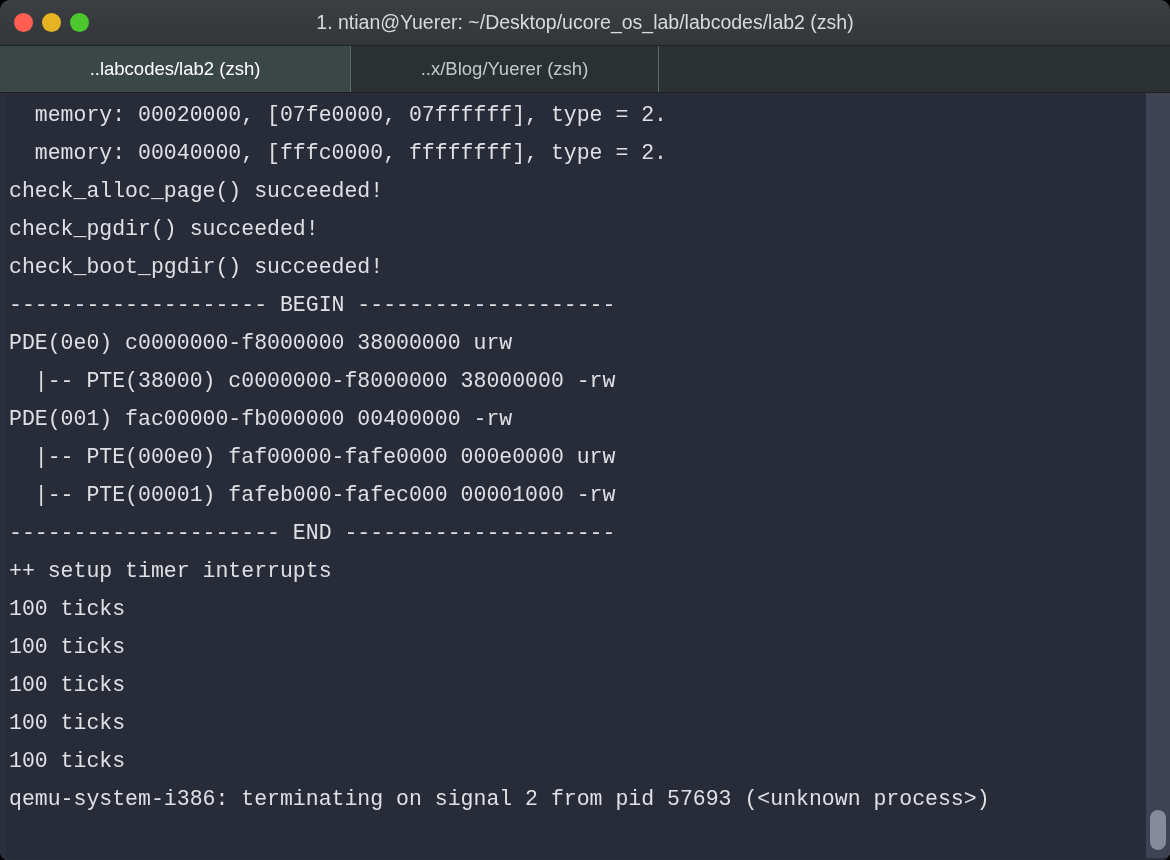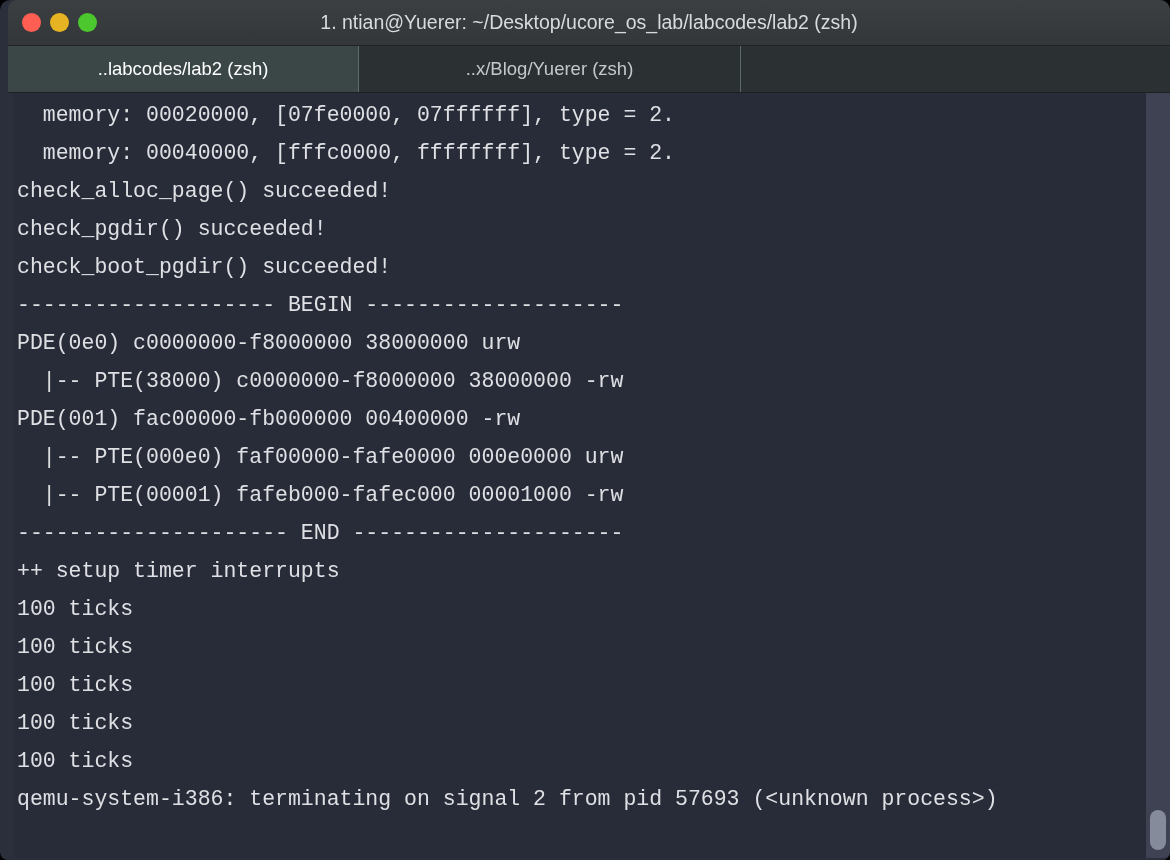--- a/index.html
+++ b/index.html
@@ -15,21 +15,20 @@
   }
 
   #window {
     position: relative;
     width: 1170px;
     height: 860px;
     background: #2b2f3c;
     border-radius: 10px 10px 8px 8px;
     overflow: hidden;
     box-sizing: border-box;
-    padding-left: 8px;
   }
 
   
   #titlebar {
     position: relative;
     height: 45px;
     background: linear-gradient(180deg, #3c3f42 0%, #343739 100%);
     border-bottom: 1px solid #202225;
     border-radius: 9px 9px 0 0;
     display: flex;
@@ -83,21 +82,21 @@
     box-sizing: border-box;
     user-select: none;
   }
   .tab.active {
     width: 351px;
     background: #3b4647;
     color: #ffffff;
     border-right: 1px solid #5d6a6b;
   }
   .tab.inactive {
-    width: 382px;
+    width: 308px;
     background: #2b3133;
     color: #c3c9c9;
     border-right: 1px solid #5d6a6b;
   }
   .tab.filler {
     flex: 1;
     background: #2b3133;
   }
 
   

